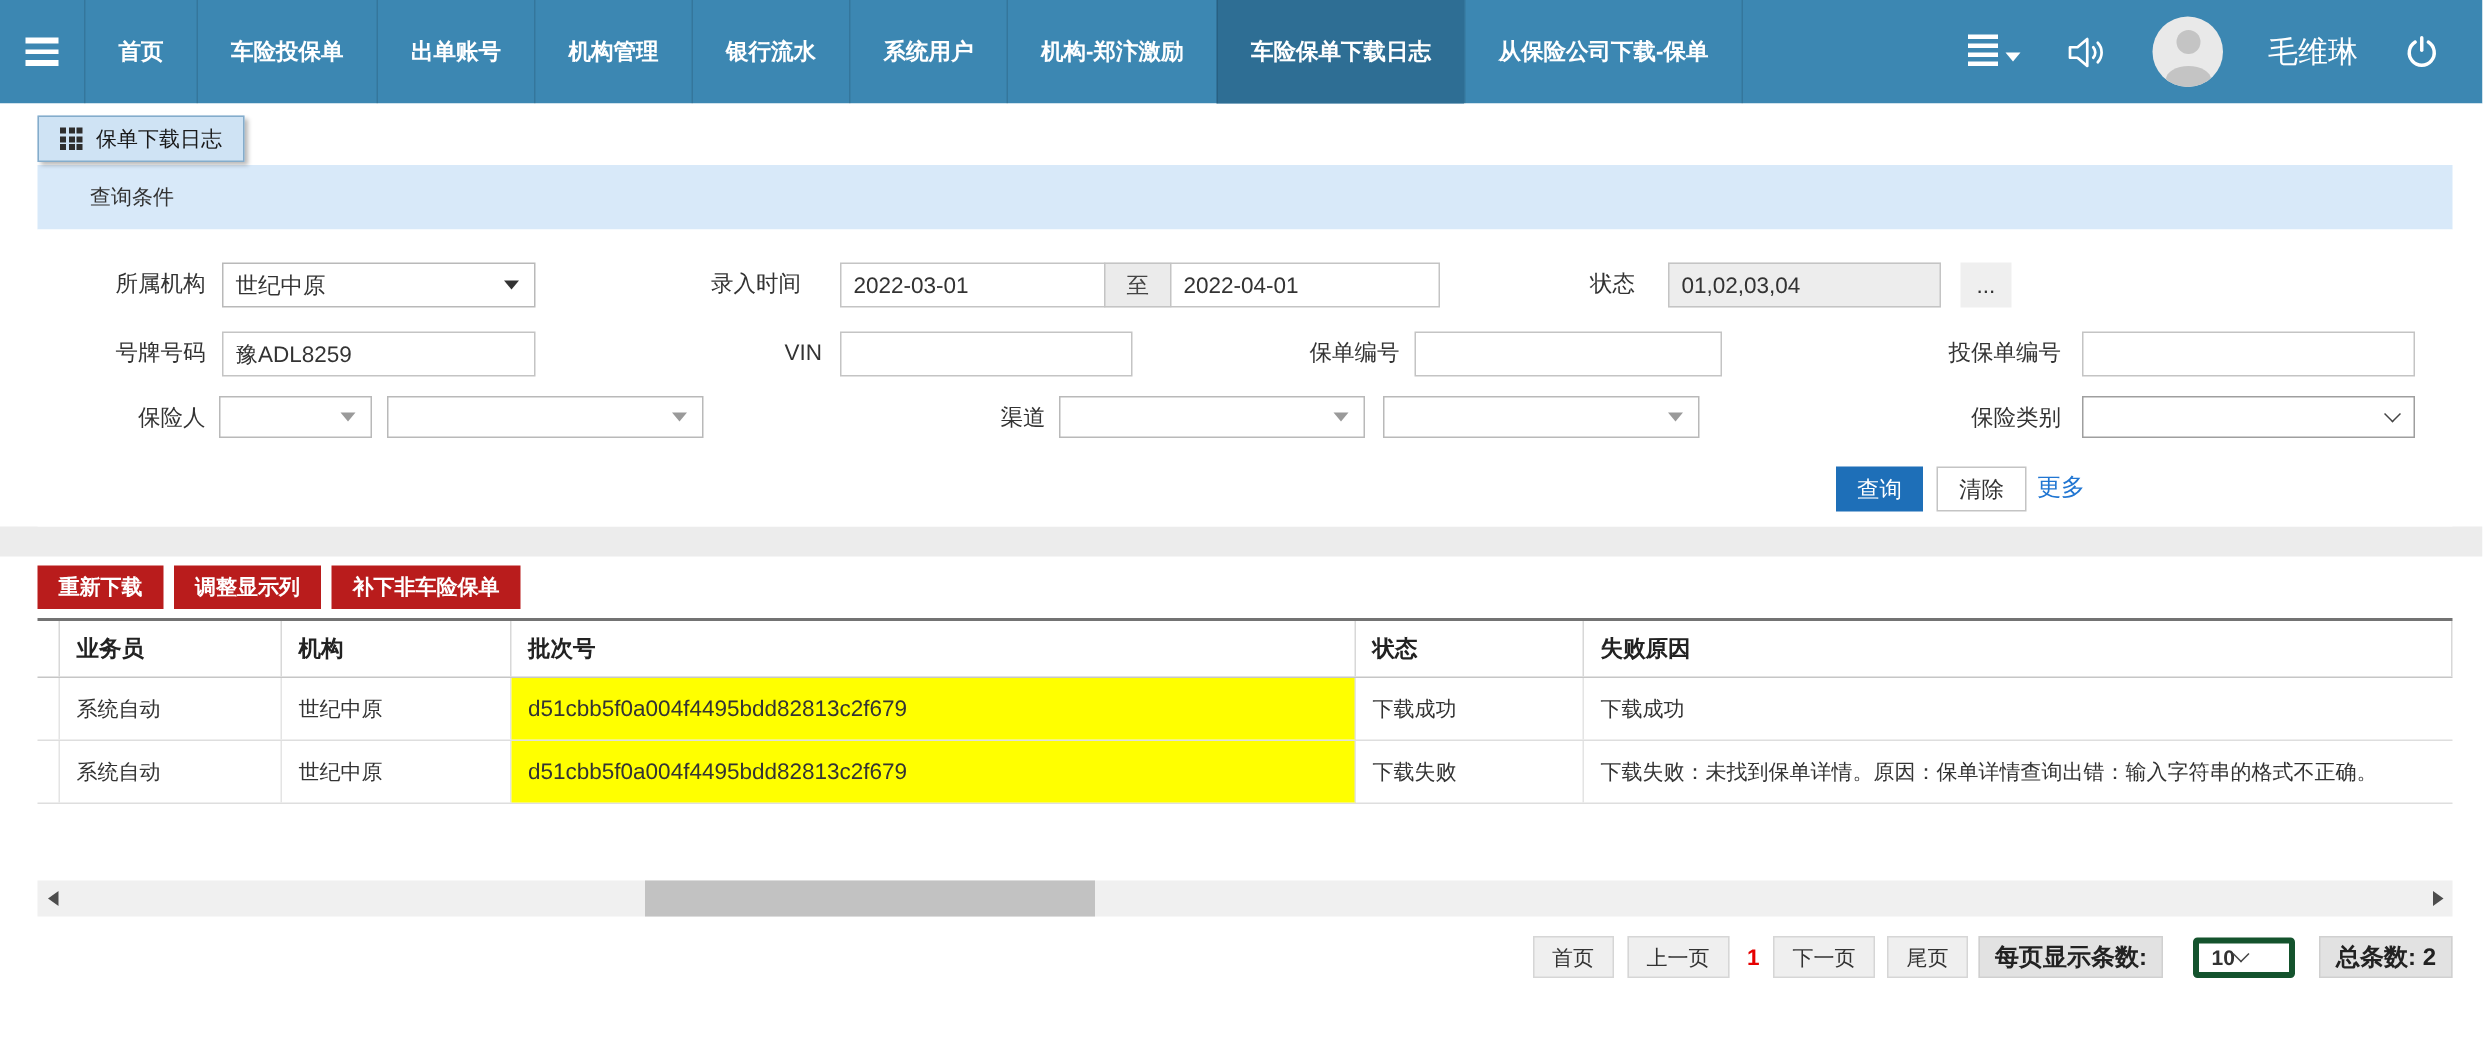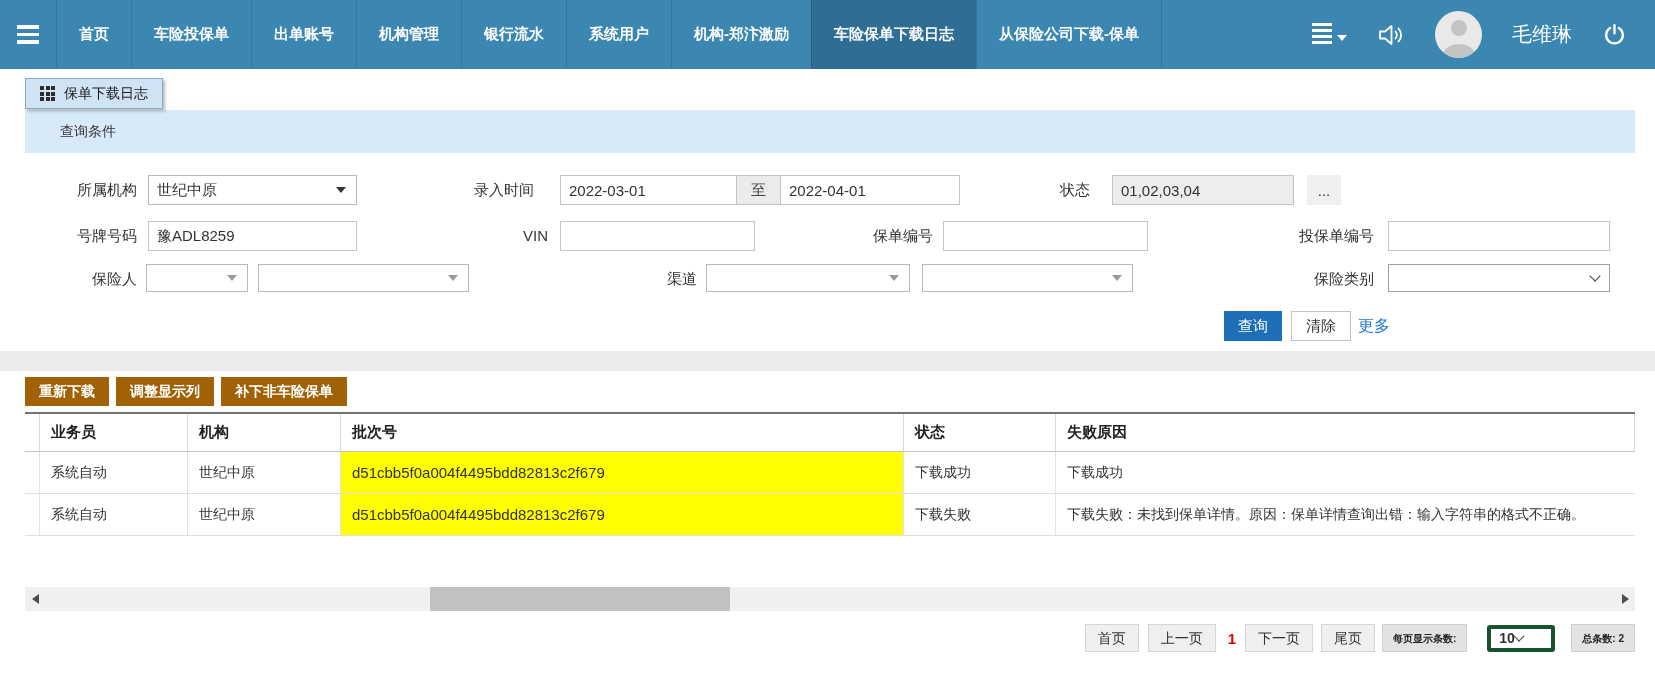--- a/index.html
+++ b/index.html
@@ -58,21 +58,21 @@
     display:flex; align-items:center; justify-content:center; cursor:pointer; font-family:inherit; }
   .btn-search { position:absolute; height:30px; background:#1e6fb8; color:#fff; border:none; font-size:15px; cursor:pointer; font-family:inherit; }
   .btn-clear { position:absolute; height:30px; background:#fff; color:#333; border:1px solid #c4c4c4; font-size:15px; cursor:pointer; font-family:inherit; }
   .link-more { position:absolute; height:30px; line-height:30px; color:#2176d2; font-size:16px; cursor:pointer; }
 
   
   .divider-band { width:1655px; height:20px; background:#ececec; }
 
   
   .toolbar { margin-top:6px; display:flex; gap:7px; }
-  .tb-btn { height:29px; padding:0 14px; background:#a16207; color:#fff; border:none; font-size:14px; font-weight:bold; cursor:pointer; font-family:inherit; }
+  .tb-btn { height:29px; padding:0 14px; background:#b91c1c; color:#fff; border:none; font-size:14px; font-weight:bold; cursor:pointer; font-family:inherit; }
 
   
   .grid-table { margin-top:6px; border-top:2px solid #737373; }
   .t-row { display:flex; align-items:stretch; height:42px; border-bottom:1px solid #dedede; background:#fff; }
   .t-row.header { height:38px; border-bottom:1px solid #c6c6c6; }
   .t-cell { display:flex; align-items:center; padding-left:11px; border-right:1px solid #e4e4e4;
     font-size:14px; color:#333; white-space:nowrap; overflow:hidden; }
   .t-row.header .t-cell { font-weight:bold; font-size:15px; color:#222; border-right:1px solid #d8d8d8; }
   .t-cell:last-child { border-right:none; }
   .c0 { width:15px; padding-left:0; } .c1 { width:148px; } .c2 { width:153px; }
@@ -87,21 +87,21 @@
   .tri-r { width:0; height:0; border-top:5px solid transparent; border-bottom:5px solid transparent; border-left:7px solid #4d4d4d; }
   .hs-thumb { position:absolute; top:0; left:405px; width:300px; height:24px; background:#c2c2c2; cursor:grab; }
 
   
   .pagination { margin-top:13px; display:flex; justify-content:flex-end; align-items:center; }
   .pg-btn { height:28px; line-height:26px; padding:0 12px; background:#efefef; border:1px solid #d6d6d6;
     font-size:14px; color:#333; cursor:pointer; font-family:inherit; }
   .pg-num { margin-left:12px; color:#e60000; font-weight:bold; font-size:15px; }
   .ml9 { margin-left:9px; } .ml8 { margin-left:8px; }
   .pg-chip { margin-left:7px; height:28px; line-height:28px; padding:0 10px; background:#e2e2e2;
-    border:1px solid #d0d0d0; font-size:10px; font-weight:bold; color:#222; }
+    border:1px solid #d0d0d0; font-size:16px; font-weight:bold; color:#222; }
   .pg-select { margin-left:20px; width:68px; height:27px; border:4px solid #14532d; border-radius:3px;
     background:#fff; display:flex; align-items:center; padding:0 8px;
     font-size:14px; font-weight:bold; cursor:pointer; }
   .pg-total { margin-left:16px; }
 </style>
 </head>
 <body>
 
 <header class="navbar">
   <div class="nav-burger">

